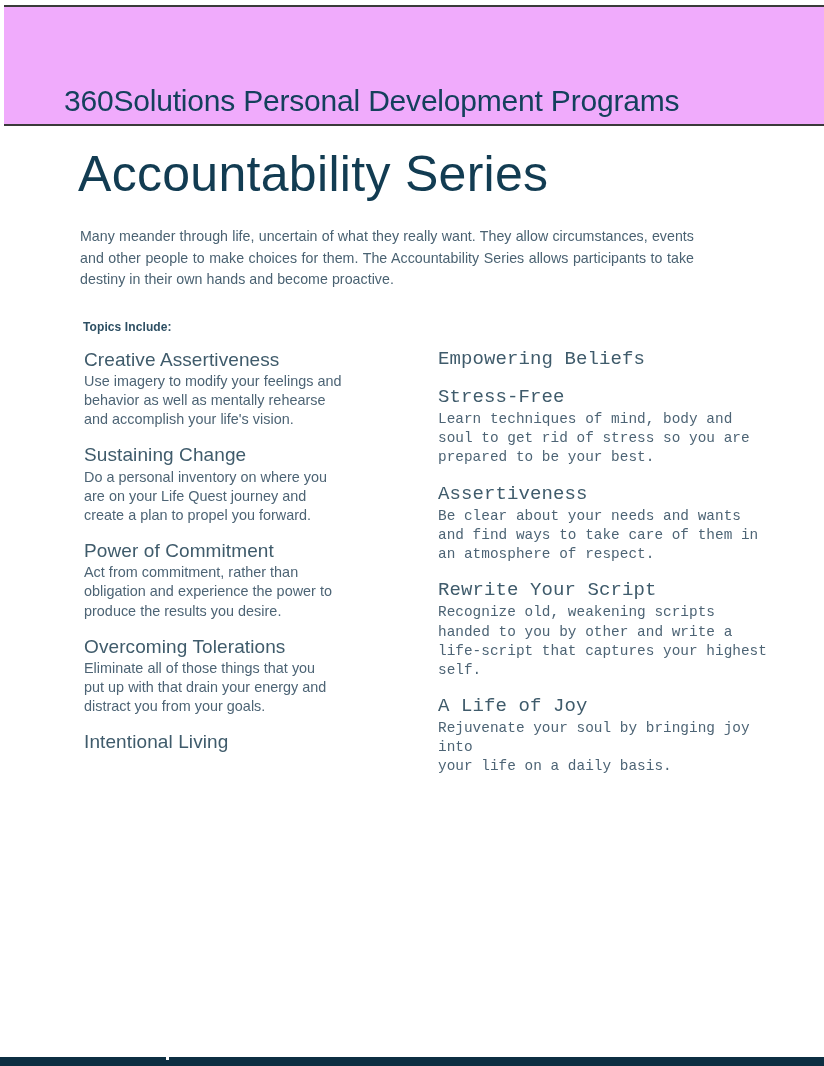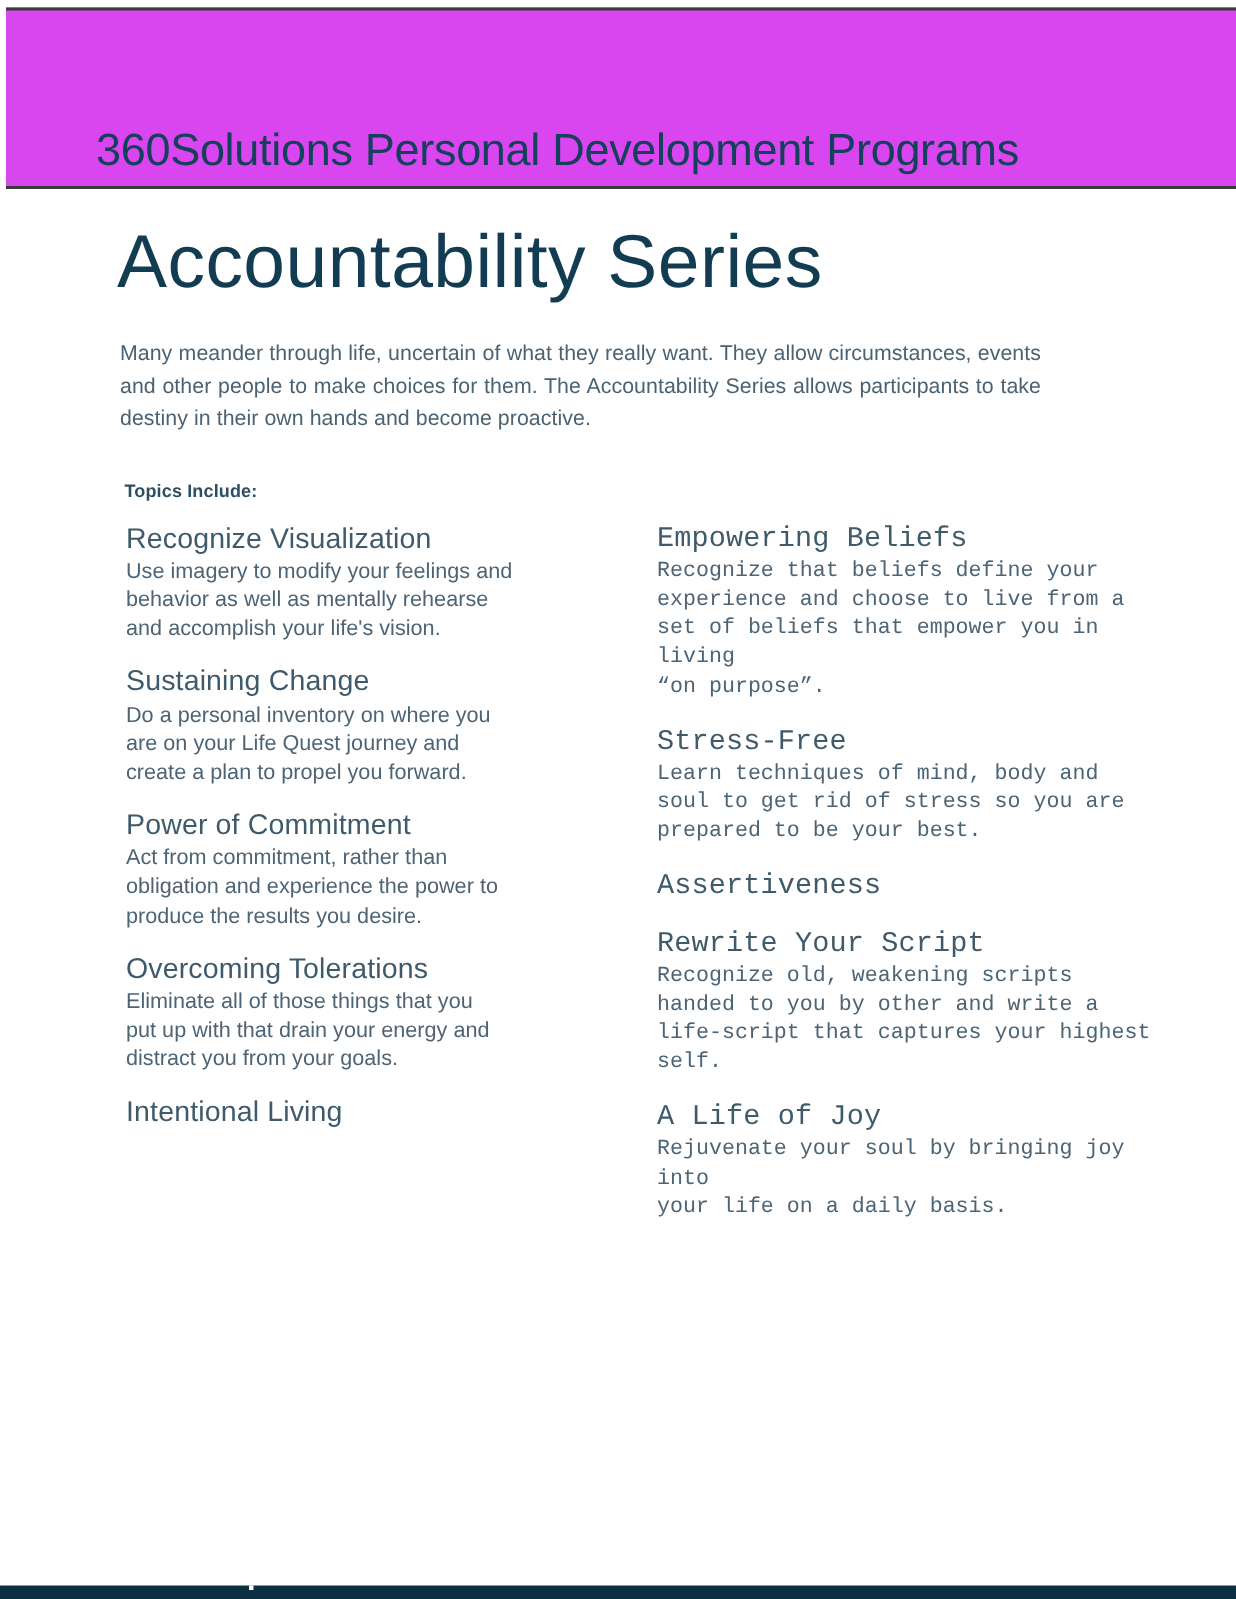--- a/index.html
+++ b/index.html
@@ -16,21 +16,21 @@
     -webkit-font-smoothing: antialiased;
   }
 
   
   .banner {
     position: absolute;
     left: 4px;
     top: 5px;
     width: 820px;
     height: 121px;
-    background: #d946ef;
+    background: #f0abfc;
     border-top: 2px solid #3a3a3a;
     border-bottom: 2px solid #3a3a3a;
     box-sizing: border-box;
   }
   .banner-title {
     position: absolute;
     left: 60px;
     bottom: 6px;
     font-family: "Liberation Sans", sans-serif;
     font-size: 30px;
@@ -146,21 +146,21 @@
 
   <p class="intro">Many meander through life, uncertain of what they really want.  They allow circumstances, events and other people to make choices for them.   The Accountability Series allows participants to take destiny in their own hands and become proactive.</p>
 
   <h2 class="topics-heading">Topics Include:</h2>
 
   <div class="columns">
 
     <div class="col col-left">
 
       <div class="topic">
-        <div class="topic-title">Recognize Visualization</div>
+        <div class="topic-title">Creative Assertiveness</div>
         <div class="topic-desc">Use imagery to modify your feelings and
 behavior as well as mentally rehearse
 and accomplish your life's vision.</div>
       </div>
 
       <div class="topic">
         <div class="topic-title">Sustaining Change</div>
         <div class="topic-desc">Do a personal inventory on where you
 are on your Life Quest journey and
 create a plan to propel you forward.</div>
@@ -183,35 +183,34 @@
       <div class="topic">
         <div class="topic-title">Intentional Living</div>
       </div>
 
     </div>
 
     <div class="col col-right">
 
       <div class="topic">
         <div class="topic-title">Empowering Beliefs</div>
-        <div class="topic-desc">Recognize that beliefs define your
-experience and choose to live from a
-set of beliefs that empower you in living
-“on purpose”.</div>
       </div>
 
       <div class="topic">
         <div class="topic-title">Stress-Free</div>
         <div class="topic-desc">Learn techniques of mind, body and
 soul to get rid of stress so you are
 prepared to be your best.</div>
       </div>
 
       <div class="topic">
         <div class="topic-title">Assertiveness</div>
+        <div class="topic-desc">Be clear about your needs and wants
+and find ways to take care of them in
+an atmosphere of respect.</div>
       </div>
 
       <div class="topic">
         <div class="topic-title">Rewrite Your Script</div>
         <div class="topic-desc">Recognize old, weakening scripts
 handed to you by other and write a
 life-script that captures  your highest self.</div>
       </div>
 
       <div class="topic">

